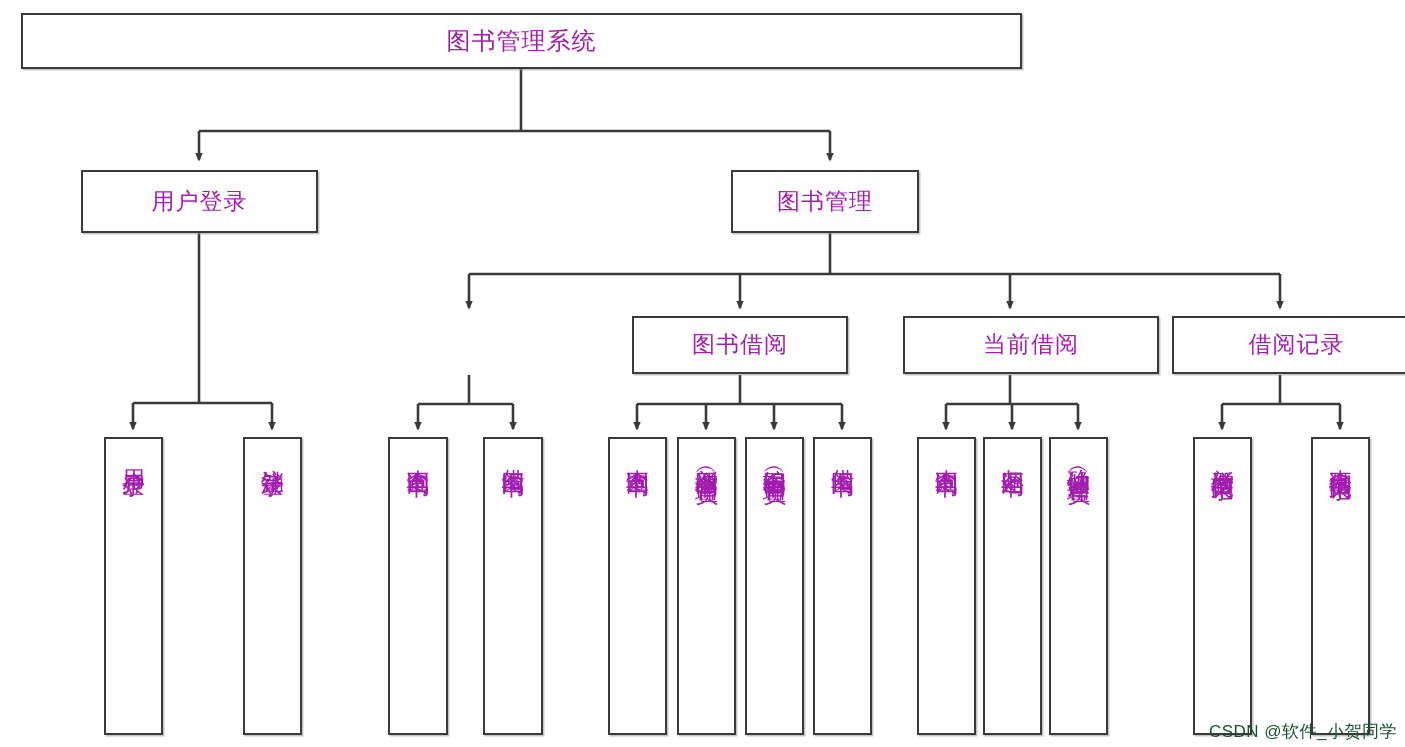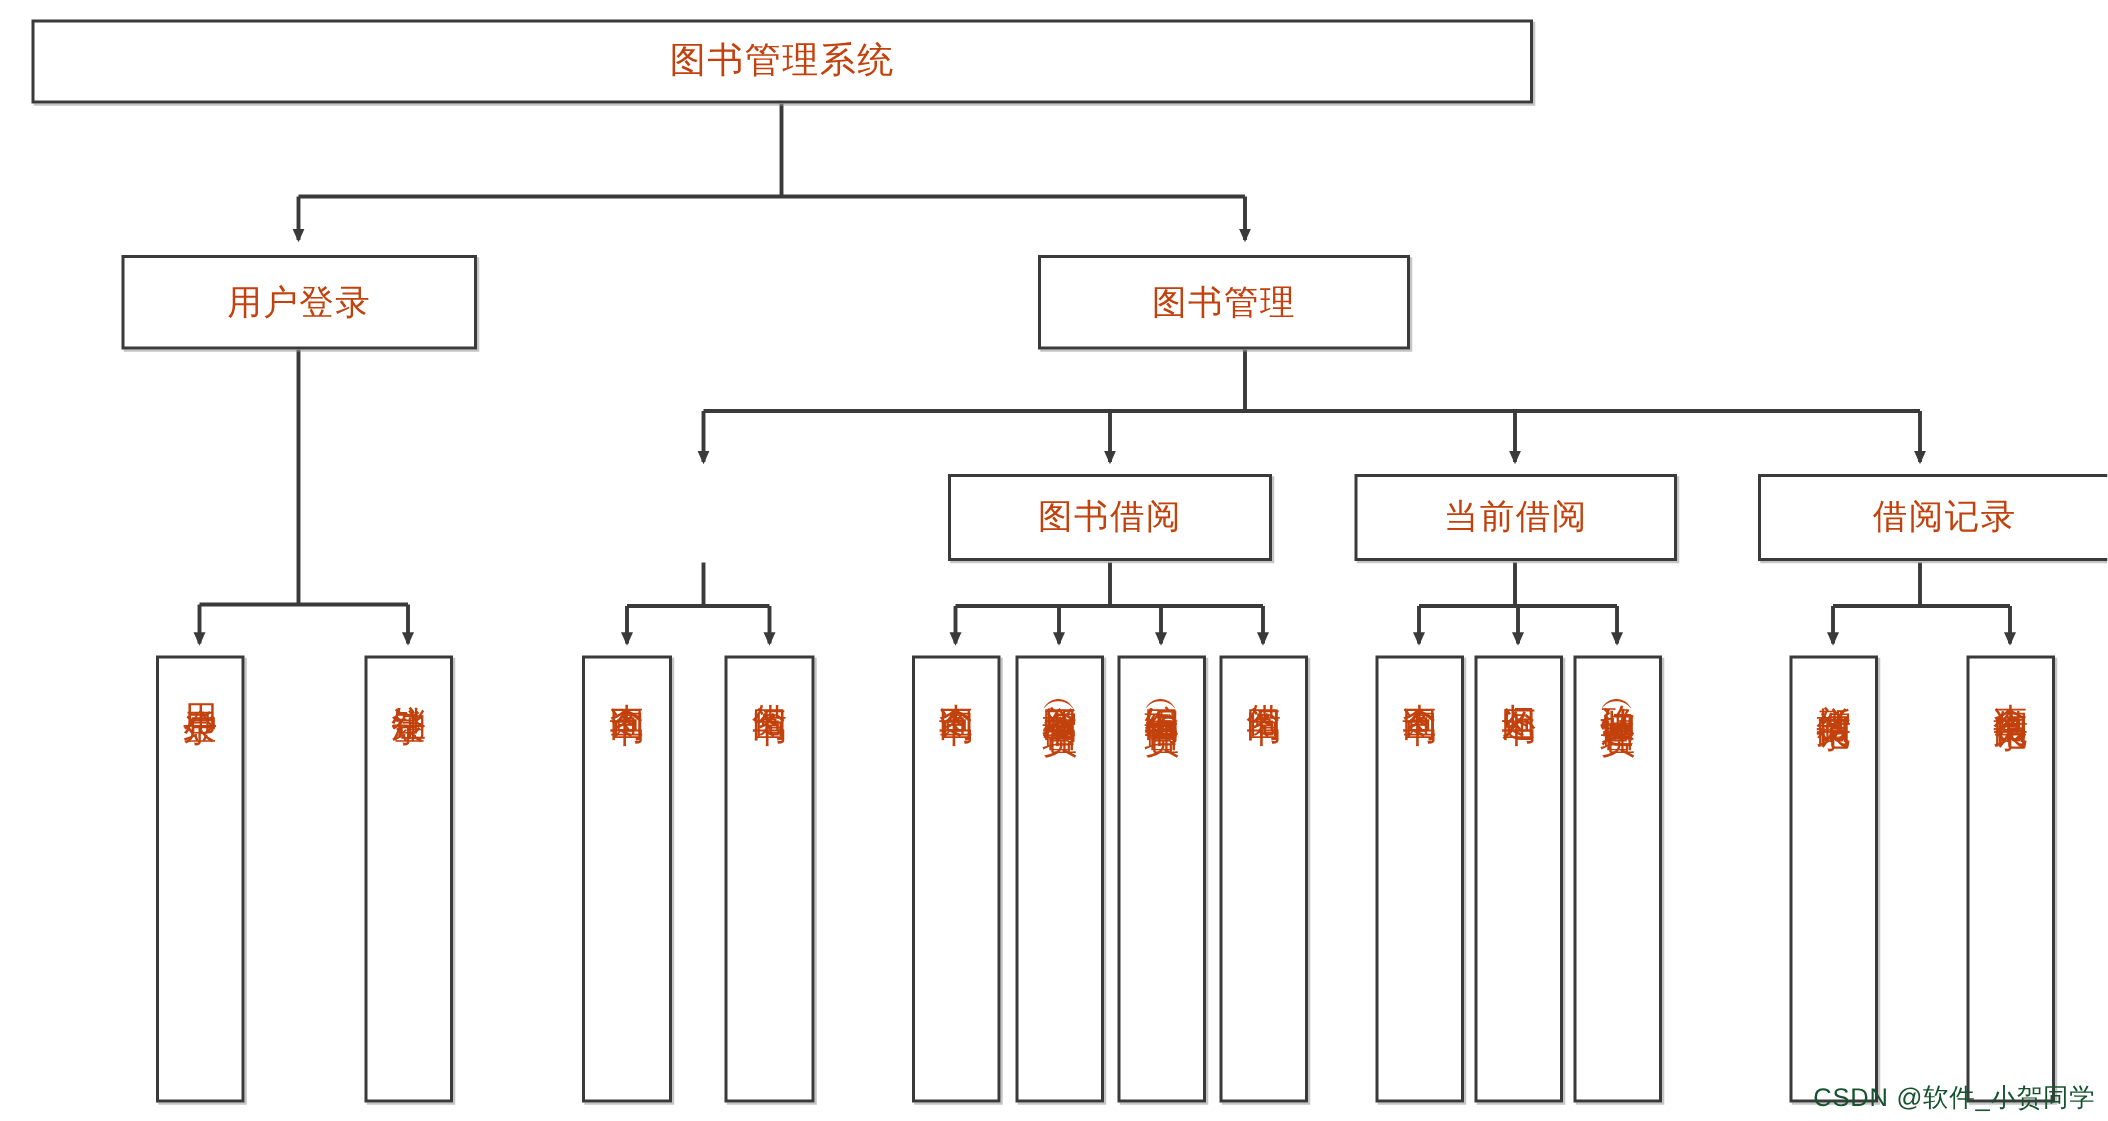--- a/index.html
+++ b/index.html
@@ -26,21 +26,21 @@
     pointer-events: none;
   }
   .node {
     position: absolute;
     box-sizing: border-box;
     background: #ffffff;
     border: 2.5px solid #3a3a3a;
     display: flex;
     align-items: center;
     justify-content: center;
-    color: #c2410c;
+    color: #a21caf;
     box-shadow: 1.5px 1.5px 0 rgba(150,150,150,0.55);
     font-family: Liberation Serif, serif;
   }
   .node.horiz {
     font-size: 23px;
     letter-spacing: 1px;
     line-height: 1.2;
     text-align: center;
   }
   .node.root {
@@ -125,28 +125,28 @@
     </g>
   </svg>
 
   <div class="node horiz root" style="left:21px; top:13px; width:1001px; height:56px;">
     <span>图书管理系统</span>
   </div>
 
   <div class="node horiz" style="left:81px; top:170px; width:237px; height:63px;">
     <span>用户登录</span>
   </div>
-  <div class="node horiz" style="left:692px; top:170px; width:248px; height:63px;">
+  <div class="node horiz" style="left:731px; top:170px; width:188px; height:63px;">
     <span>图书管理</span>
   </div>
 
   <div class="node horiz" style="left:632px; top:316px; width:216px; height:58px;">
     <span>图书借阅</span>
   </div>
-  <div class="node horiz" style="left:903px; top:316px; width:215px; height:58px;">
+  <div class="node horiz" style="left:903px; top:316px; width:256px; height:58px;">
     <span>当前借阅</span>
   </div>
   <div class="node horiz" style="left:1172px; top:316px; width:249px; height:58px;">
     <span>借阅记录</span>
   </div>
 
   <div class="node leaf" style="left:104px; top:437px; width:59px; height:298px;">
     <span class="vtext">用户登录</span>
   </div>
   <div class="node leaf" style="left:243px; top:437px; width:59px; height:298px;">

